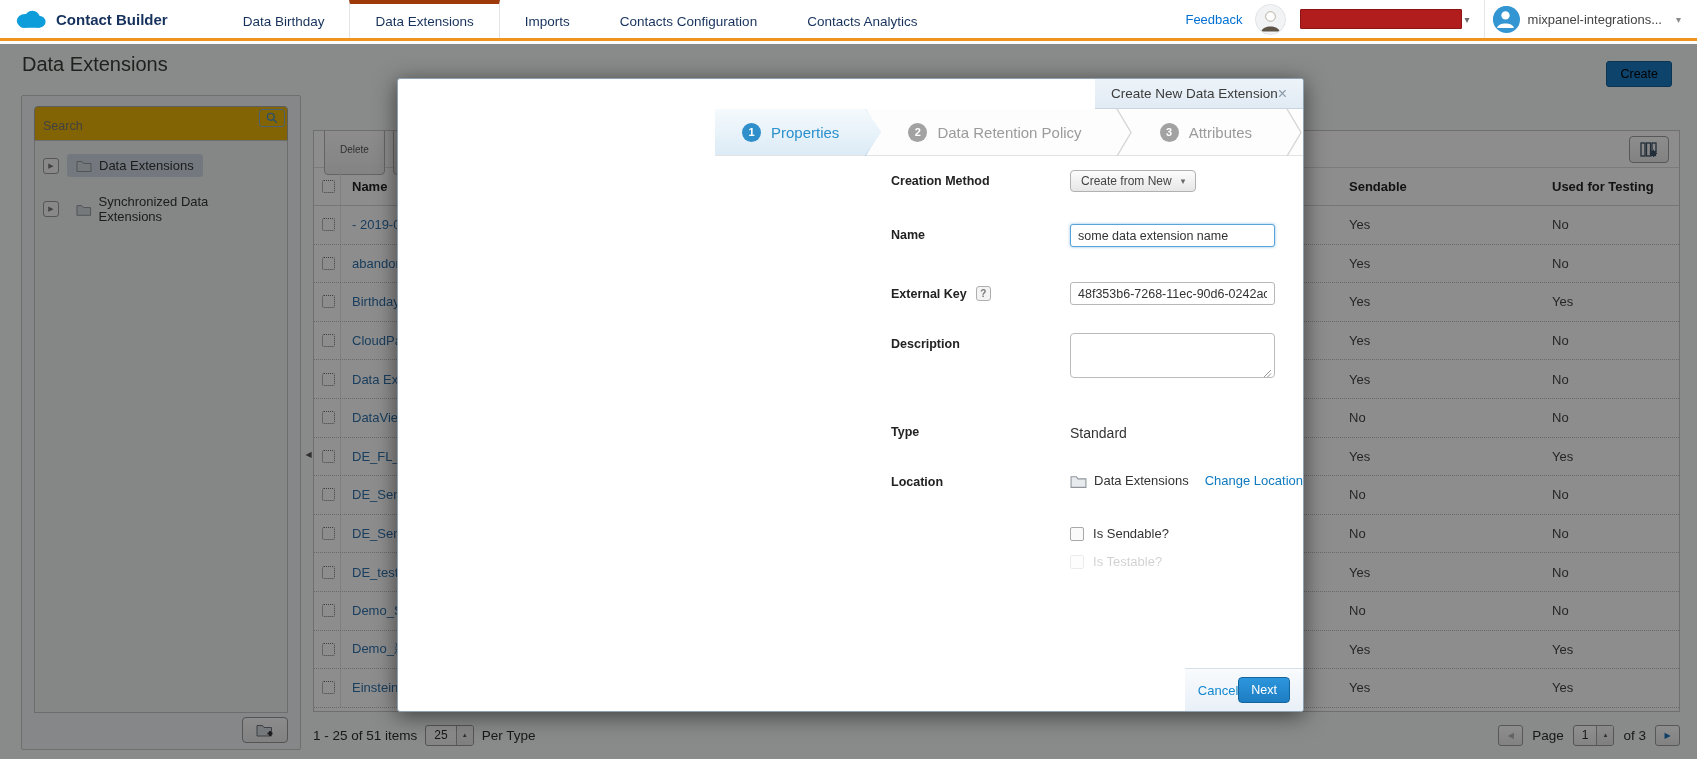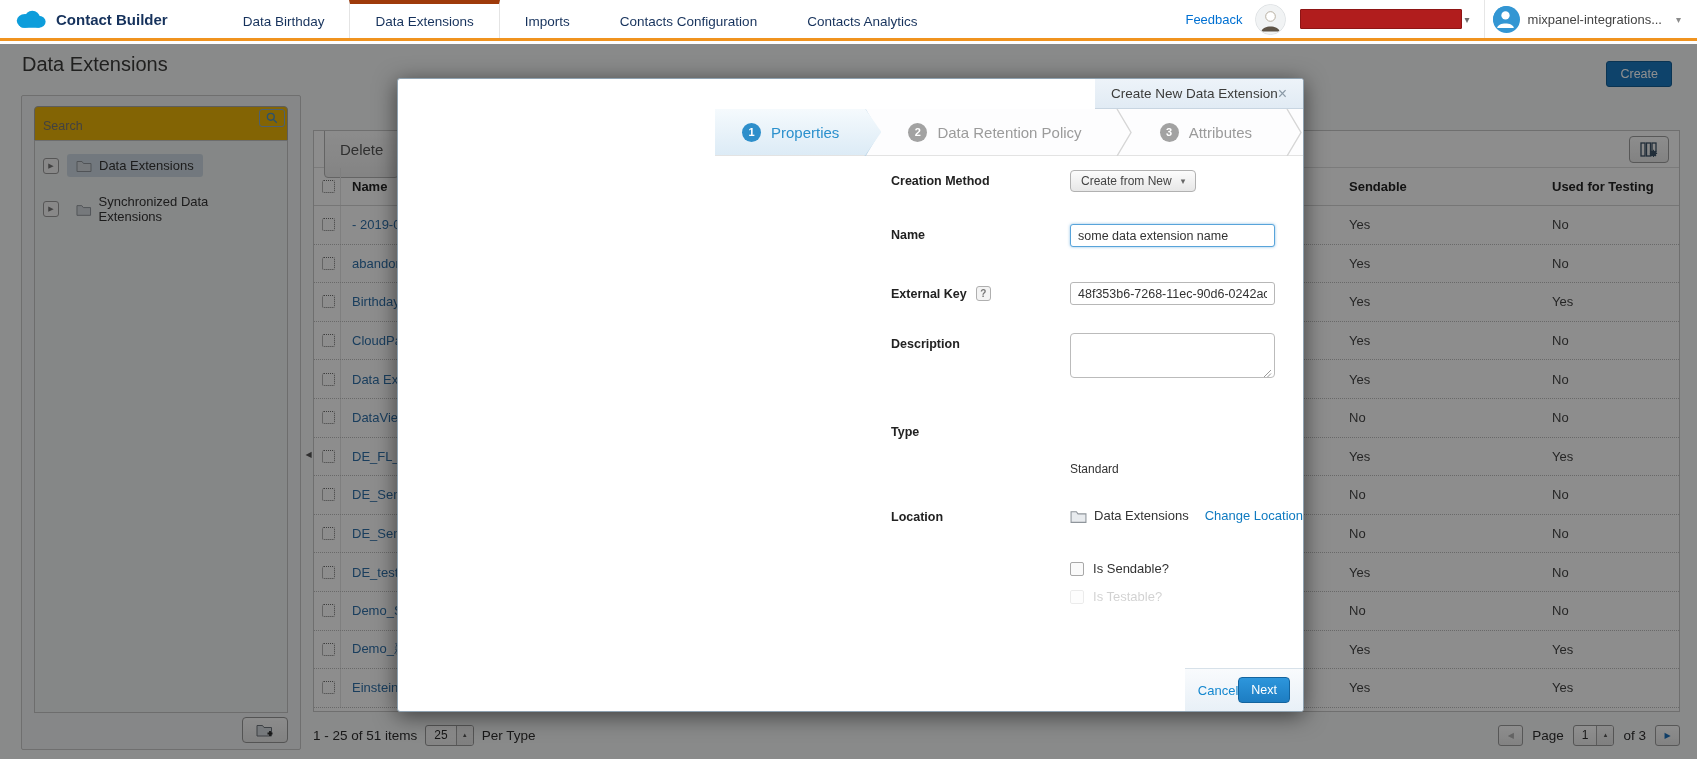--- a/index.html
+++ b/index.html
@@ -26,21 +26,21 @@
   .redaction { width:162px; height:20px; background:#b11d1d; border:1px solid #8e1515; border-radius:1px; }
   .nav-caret { color:#6b6b6b; font-size:10px; margin:0 6px 0 3px; }
   .nav-divider { width:1px; align-self:stretch; background:#e6e6e6; margin:0 8px; }
   .user-avatar { width:27px; height:27px; border-radius:50%; background:#3396d3; overflow:hidden; margin-right:8px; flex:none; }
   .account-name { font-size:13px; color:#444; max-width:150px; overflow:hidden; white-space:nowrap; }
   .account-caret { color:#8b8b8b; font-size:10px; margin-left:14px; margin-right:6px; }
 
   
   .content { position:absolute; top:44px; left:0; right:0; bottom:0; background:#f5f6f7; }
   .page-title { position:absolute; top:9px; left:22px; font-size:20px; color:#3a3a38; }
-  .create-btn { position:absolute; top:17px; right:25px; background:#1a78bf; color:#ffffff; font-size:12.5px;
+  .create-btn { position:absolute; top:17px; right:25px; background:#1a78bf; color:#000000; font-size:12.5px;
                 padding:5px 13px; border-radius:3px; border:1px solid #135d94; cursor:pointer; }
 
   
   .left-panel { position:absolute; left:21px; top:51px; width:280px; bottom:9px;
                 border:1px solid #c6c6c6; background:#eff1f2; border-radius:2px; }
   .search-row { position:absolute; left:12px; right:12px; top:10px; height:24px; }
   .search-input { width:100%; height:40px; border:1px solid #a6a6a6; border-radius:4px;
                   padding:0 34px 0 8px; font-size:12.5px; color:#555; background:#eab308; outline:none; }
   .search-btn { position:absolute; right:3px; top:3px; width:26px; height:18px; border:1px solid #86accb;
                 border-radius:3px; background:transparent; display:flex; align-items:center; justify-content:center; cursor:pointer; }
@@ -52,21 +52,21 @@
   .tree-hl.selected { background:#ccd7e0; }
   .new-folder-btn { position:absolute; right:12px; bottom:6px; width:46px; height:26px; border:1px solid #979797;
                     border-radius:4px; background:linear-gradient(#fafafa,#e7e7e7); display:flex; align-items:center; justify-content:center; cursor:pointer; }
   .collapse-handle { position:absolute; left:303px; top:398px; width:11px; height:24px; color:#555; font-size:8px;
                      display:flex; align-items:center; justify-content:center; cursor:pointer; }
 
   
   .table-card { position:absolute; left:313px; right:17px; top:86px; height:582px;
                 background:#fcfcfc; border:1px solid #c6c6c6; overflow:hidden; }
   .toolbar { height:37px; display:flex; align-items:center; padding:0 10px; gap:8px; border-bottom:1px solid #dcdcdc; }
-  .tbtn { padding:19px 15px; font-size:15px; color:#555; background:linear-gradient(#fdfdfd,#ebebeb);
+  .tbtn { padding:19px 15px; font-size:10px; color:#555; background:linear-gradient(#fdfdfd,#ebebeb);
           border:1px solid #b3b3b3; border-radius:4px; cursor:pointer; white-space:nowrap; }
   .col-settings { margin-left:auto; width:40px; height:27px; border:1px solid #9d9d9d; border-radius:4px;
                   background:linear-gradient(#fbfbfb,#e8e8e8); display:flex; align-items:center; justify-content:center; cursor:pointer; }
   .thead { height:38px; display:flex; align-items:center; font-weight:700; font-size:13px; color:#222;
            border-bottom:1px solid #d2d2d2; }
   .c-check { width:26px; padding-left:8px; flex:none; }
   .c-name  { flex:1; border-left:1px solid #e2e2e2; padding-left:11px; align-self:stretch;
              display:flex; align-items:center; overflow:hidden; white-space:nowrap; }
   .c-send  { width:229px; padding-left:26px; flex:none; }
   .c-test  { width:127px; flex:none; }
@@ -120,21 +120,21 @@
   .dd-btn { height:22px; padding:0 10px; border:1px solid #b1b1b1; border-radius:4px;
             background:linear-gradient(#fcfcfc,#e7e7e7); font-size:12px; color:#444;
             display:inline-flex; align-items:center; gap:9px; cursor:pointer; }
   .dd-btn .dd-caret { font-size:9px; color:#666; }
   .txt-input { width:205px; height:23px; border:1px solid #b7b7b7; border-radius:3px; font-size:12.5px;
                color:#333; padding:0 7px; outline:none; background:#fff; }
   .txt-input.focused { border-color:#58a4da; box-shadow:0 0 3px rgba(88,164,218,.7); }
   .ta-wrap { position:relative; display:inline-block; }
   .ta { width:205px; height:45px; border:1px solid #bbb; border-radius:4px; resize:none; outline:none; background:#fff; }
   .ta-grip { position:absolute; right:3px; bottom:4px; pointer-events:none; }
-  .plain-val { font-size:12px; color:#333; padding-top:4px;margin-top:37px; }
+  .plain-val { font-size:14px; color:#333; padding-top:4px; }
   .loc-row { display:flex; align-items:center; gap:7px; padding-top:2px; }
   .loc-text { font-size:13px; color:#333; }
   .loc-link { font-size:13px; color:#0f7ac0; margin-left:9px; cursor:pointer; }
   .chk { width:14px; height:14px; border:1px solid #a8a8a8; border-radius:2px; background:#fafafa; flex:none; cursor:pointer; }
   .chk-label { font-size:13px; color:#333; margin-left:9px; }
   .chk-row { display:flex; align-items:center; }
   .f-cm   { margin-bottom:32px; }
   .f-name { margin-bottom:35px; }
   .f-key  { margin-bottom:28px; }
   .f-desc { margin-bottom:39px; }

